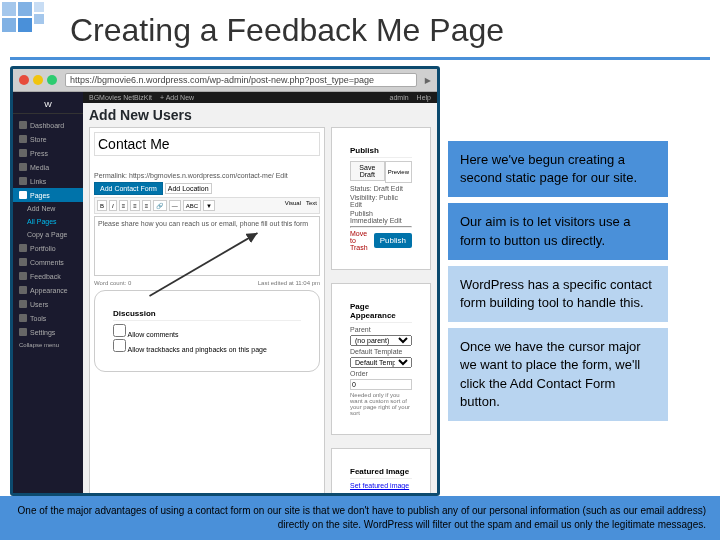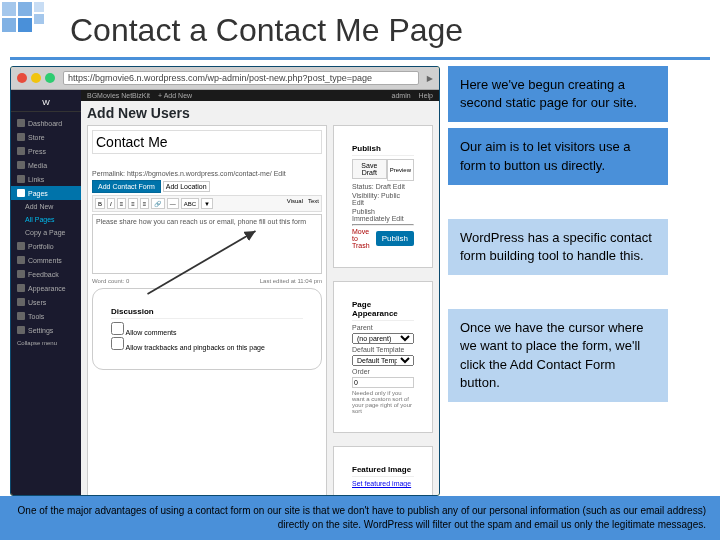--- a/index.html
+++ b/index.html
@@ -26,21 +26,21 @@
       flex-direction: row;
       padding: 0 10px;
       gap: 8px;
       height: 430px;
     }
 
     
     .browser-area {
       flex: 0 0 430px;
       background: #fde047;
-      border: 1px solid #0c4a6e;
+      border: 3px solid #0c4a6e;
       border-radius: 3px;
       overflow: hidden;
       position: relative;
     }
 
     .browser-chrome {
       background: #d0d0d0;
       padding: 4px 6px;
       border-bottom: 1px solid #aaa;
       display: flex;
@@ -238,38 +238,38 @@
       display: block;
       width: 100%;
     }
 
     
     .info-panels {
       flex: 0 0 220px;
       display: flex;
       flex-direction: column;
       gap: 6px;
+      justify-content: center;
     }
 
     .info-panel {
       padding: 10px 12px;
       font-size: 13px;
       line-height: 1.4;
       color: #222;
     }
 
     .info-panel-blue {
       background: #4a90d9;
       color: #000;
     }
 
     .info-panel-light {
       background: #b8d4f0;
       color: #000;
-      margin-top: 28px;
     }
 
     
     .bottom-bar {
       background: #4a90d9;
       color: #000;
       font-size: 10px;
       line-height: 1.4;
       padding: 8px 14px;
       position: absolute;
@@ -301,21 +301,21 @@
 
 <svg style="position:absolute;top:0;left:0;width:60px;height:55px;" viewBox="0 0 60 55">
   <rect x="2" y="2" width="14" height="14" fill="#4a90d9" opacity="0.5"></rect>
   <rect x="18" y="2" width="14" height="14" fill="#4a90d9" opacity="0.7"></rect>
   <rect x="2" y="18" width="14" height="14" fill="#4a90d9" opacity="0.7"></rect>
   <rect x="18" y="18" width="14" height="14" fill="#4a90d9" opacity="1"></rect>
   <rect x="34" y="2" width="10" height="10" fill="#4a90d9" opacity="0.3"></rect>
   <rect x="34" y="14" width="10" height="10" fill="#4a90d9" opacity="0.5"></rect>
 </svg>
 
-<h1 class="page-title">Contact a Contact Me Page</h1>
+<h1 class="page-title">Creating a Feedback Me Page</h1>
 <div class="title-underline"></div>
 
 <div class="main-content">
 
   <div class="browser-area">
 
     <div class="browser-chrome">
       <span class="browser-btn btn-red"></span>
       <span class="browser-btn btn-yellow"></span>
       <span class="browser-btn btn-green"></span>
@@ -519,21 +519,21 @@
 
     <div class="info-panel info-panel-blue">
       <span>Our aim is to let visitors use a form to button us directly.</span>
     </div>
 
     <div class="info-panel info-panel-light">
       <span>WordPress has a specific contact form building tool to handle this.</span>
     </div>
 
     <div class="info-panel info-panel-light">
-      <span>Once we have the cursor where we want to place the form, we'll click the Add Contact Form button.</span>
+      <span>Once we have the cursor major we want to place the form, we'll click the Add Contact Form button.</span>
     </div>
 
   </div>
 
 </div>
 
 <div class="bottom-bar">
   <span>One of the major advantages of using a contact form on our site is that we don't have to publish any of our personal information (such as our email address) directly on the site.  WordPress will filter out the spam and email us only the legitimate messages.</span>
 </div>
 

